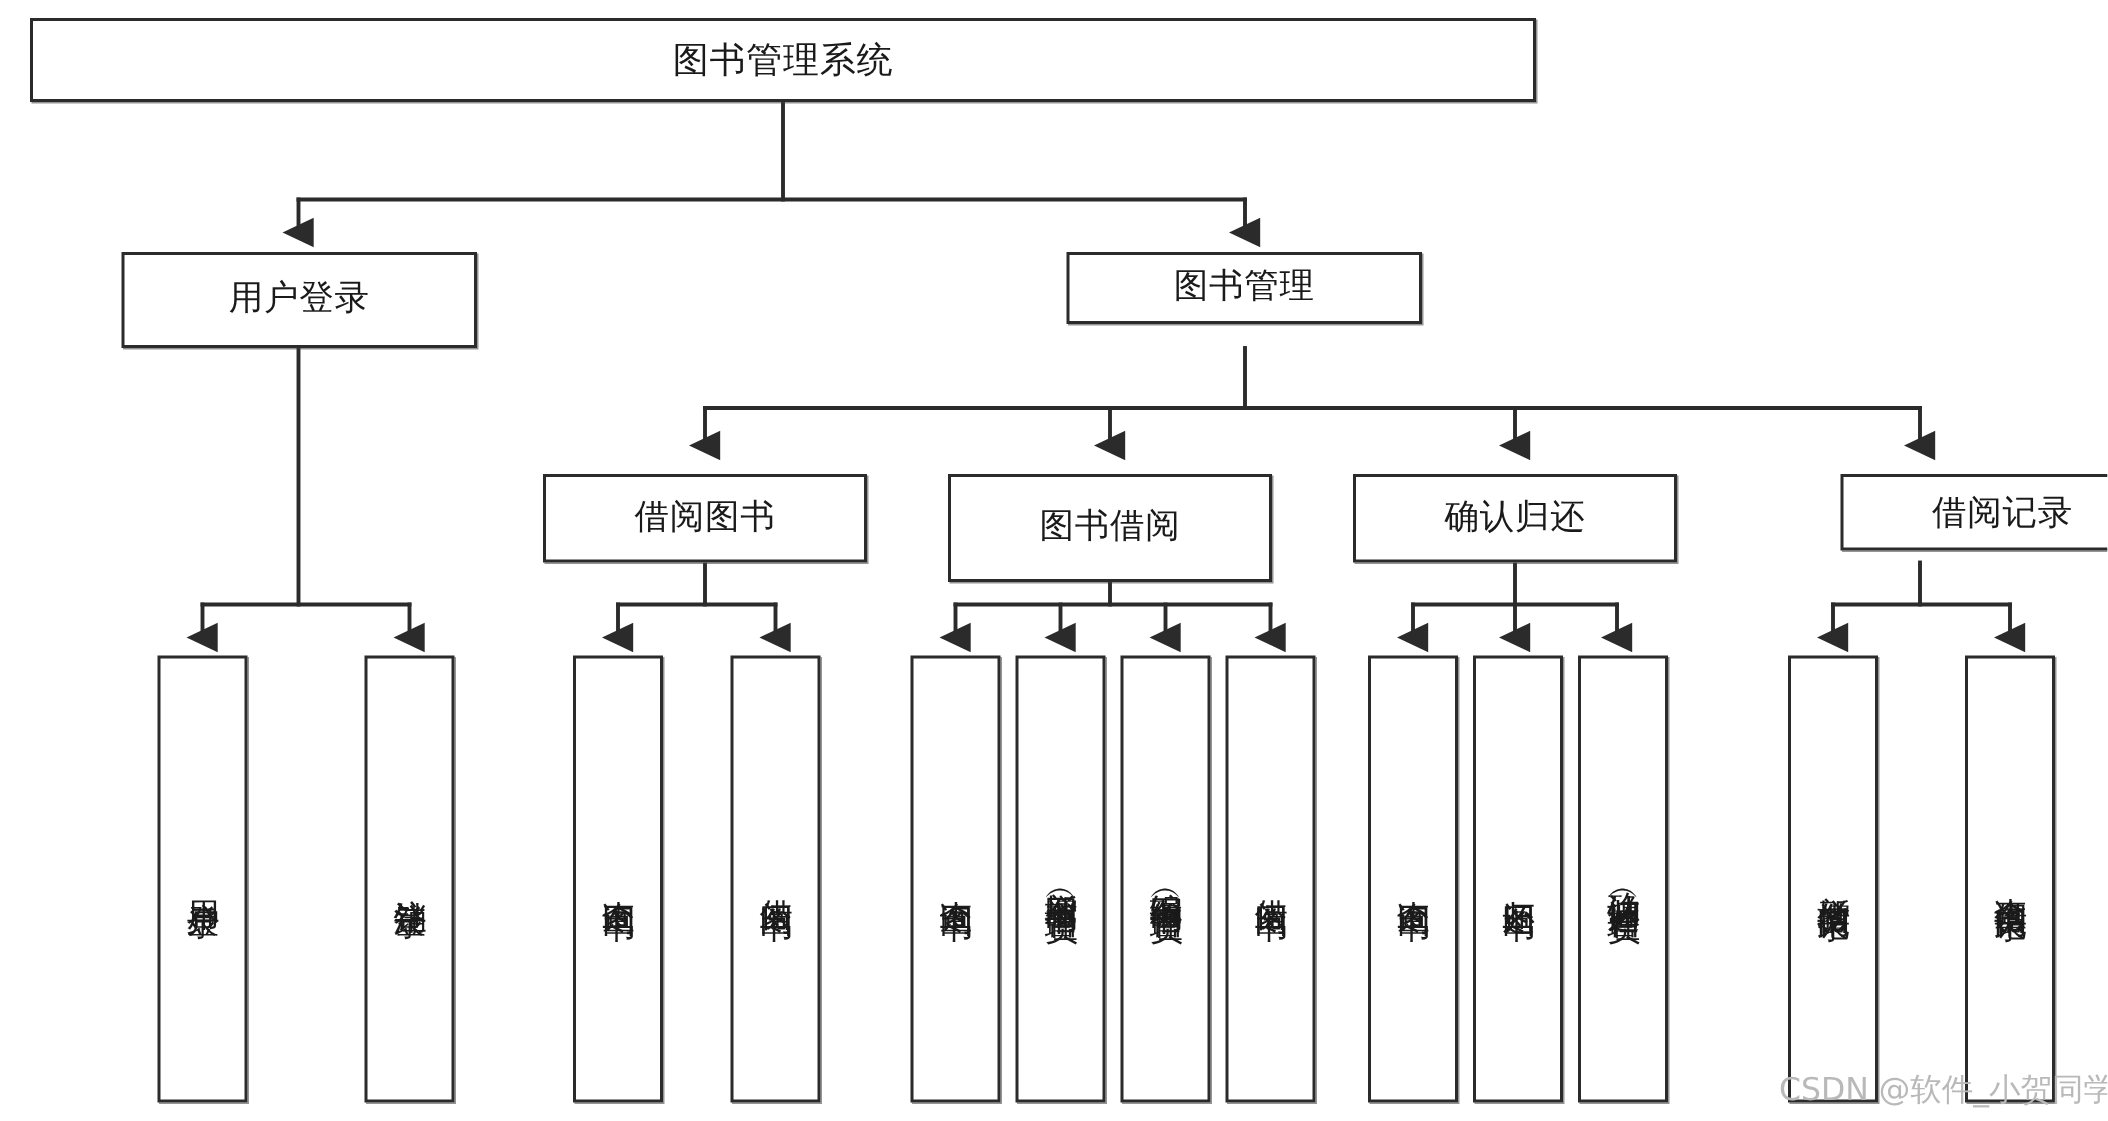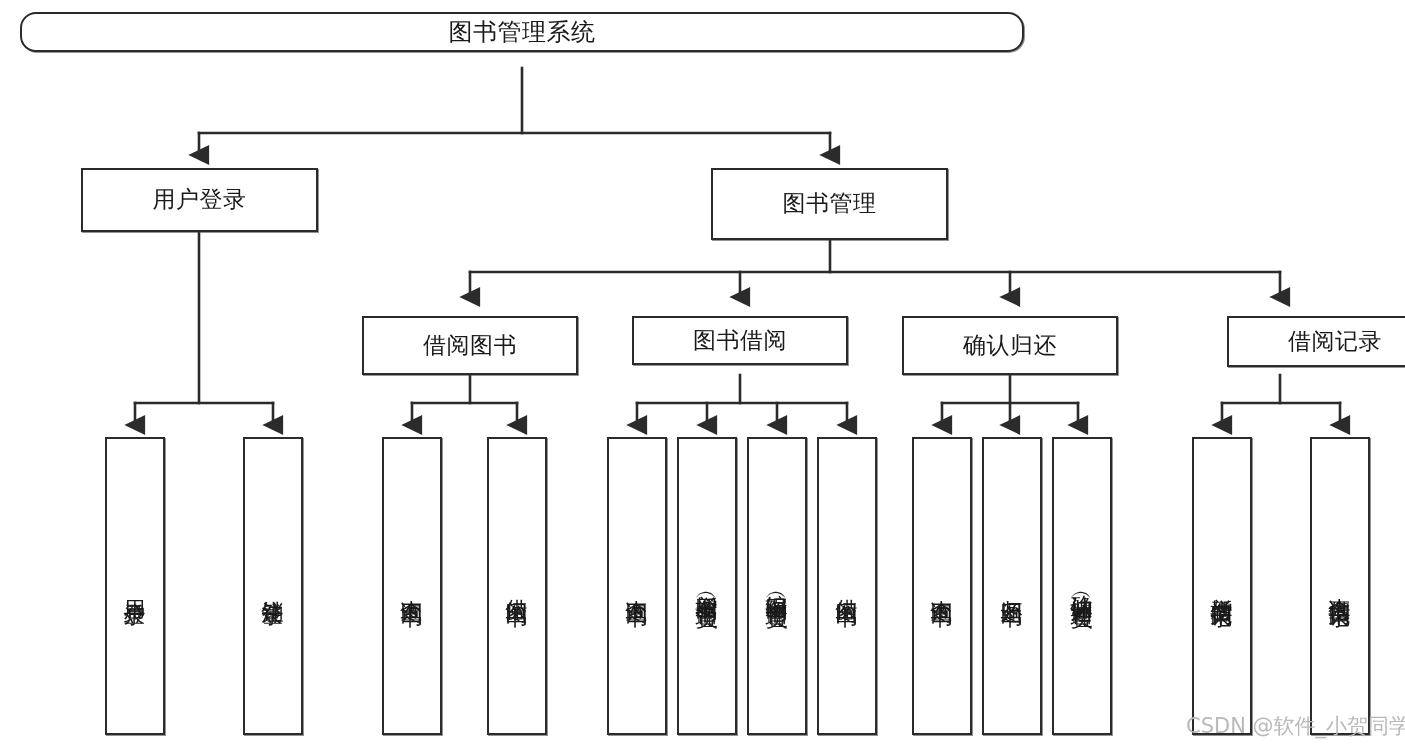--- a/index.html
+++ b/index.html
@@ -125,37 +125,37 @@
       <path d="M1010,403 L1010,425" marker-end="url(#arrowhead)"></path>
       <path d="M1078,403 L1078,425" marker-end="url(#arrowhead)"></path>
 
       <path d="M1280,375 L1280,403"></path>
       <path d="M1222,403 L1340,403"></path>
       <path d="M1222,403 L1222,425" marker-end="url(#arrowhead)"></path>
       <path d="M1340,403 L1340,425" marker-end="url(#arrowhead)"></path>
     </g>
   </svg>
 
-  <div class="node horiz root" style="left:20px; top:12px; width:1004px; height:40px;border-radius:16px;">
+  <div class="node horiz root" style="left:20px; top:12px; width:1004px; height:56px;">
     <span class="node-label">图书管理系统</span>
   </div>
 
   <div class="node horiz" style="left:81px; top:168px; width:237px; height:64px;">
     <span class="node-label">用户登录</span>
   </div>
 
-  <div class="node horiz" style="left:711px; top:168px; width:237px; height:72px;">
+  <div class="node horiz" style="left:711px; top:168px; width:237px; height:48px;">
     <span class="node-label">图书管理</span>
   </div>
 
   <div class="node horiz" style="left:362px; top:316px; width:216px; height:59px;">
     <span class="node-label">借阅图书</span>
   </div>
 
-  <div class="node horiz" style="left:632px; top:316px; width:216px; height:49px;">
+  <div class="node horiz" style="left:632px; top:316px; width:216px; height:72px;">
     <span class="node-label">图书借阅</span>
   </div>
 
   <div class="node horiz" style="left:902px; top:316px; width:216px; height:59px;">
     <span class="node-label">确认归还</span>
   </div>
 
   <div class="node horiz" style="left:1227px; top:316px; width:216px; height:51px;font-family:Liberation Serif, serif;">
     <span class="node-label">借阅记录</span>
   </div>

